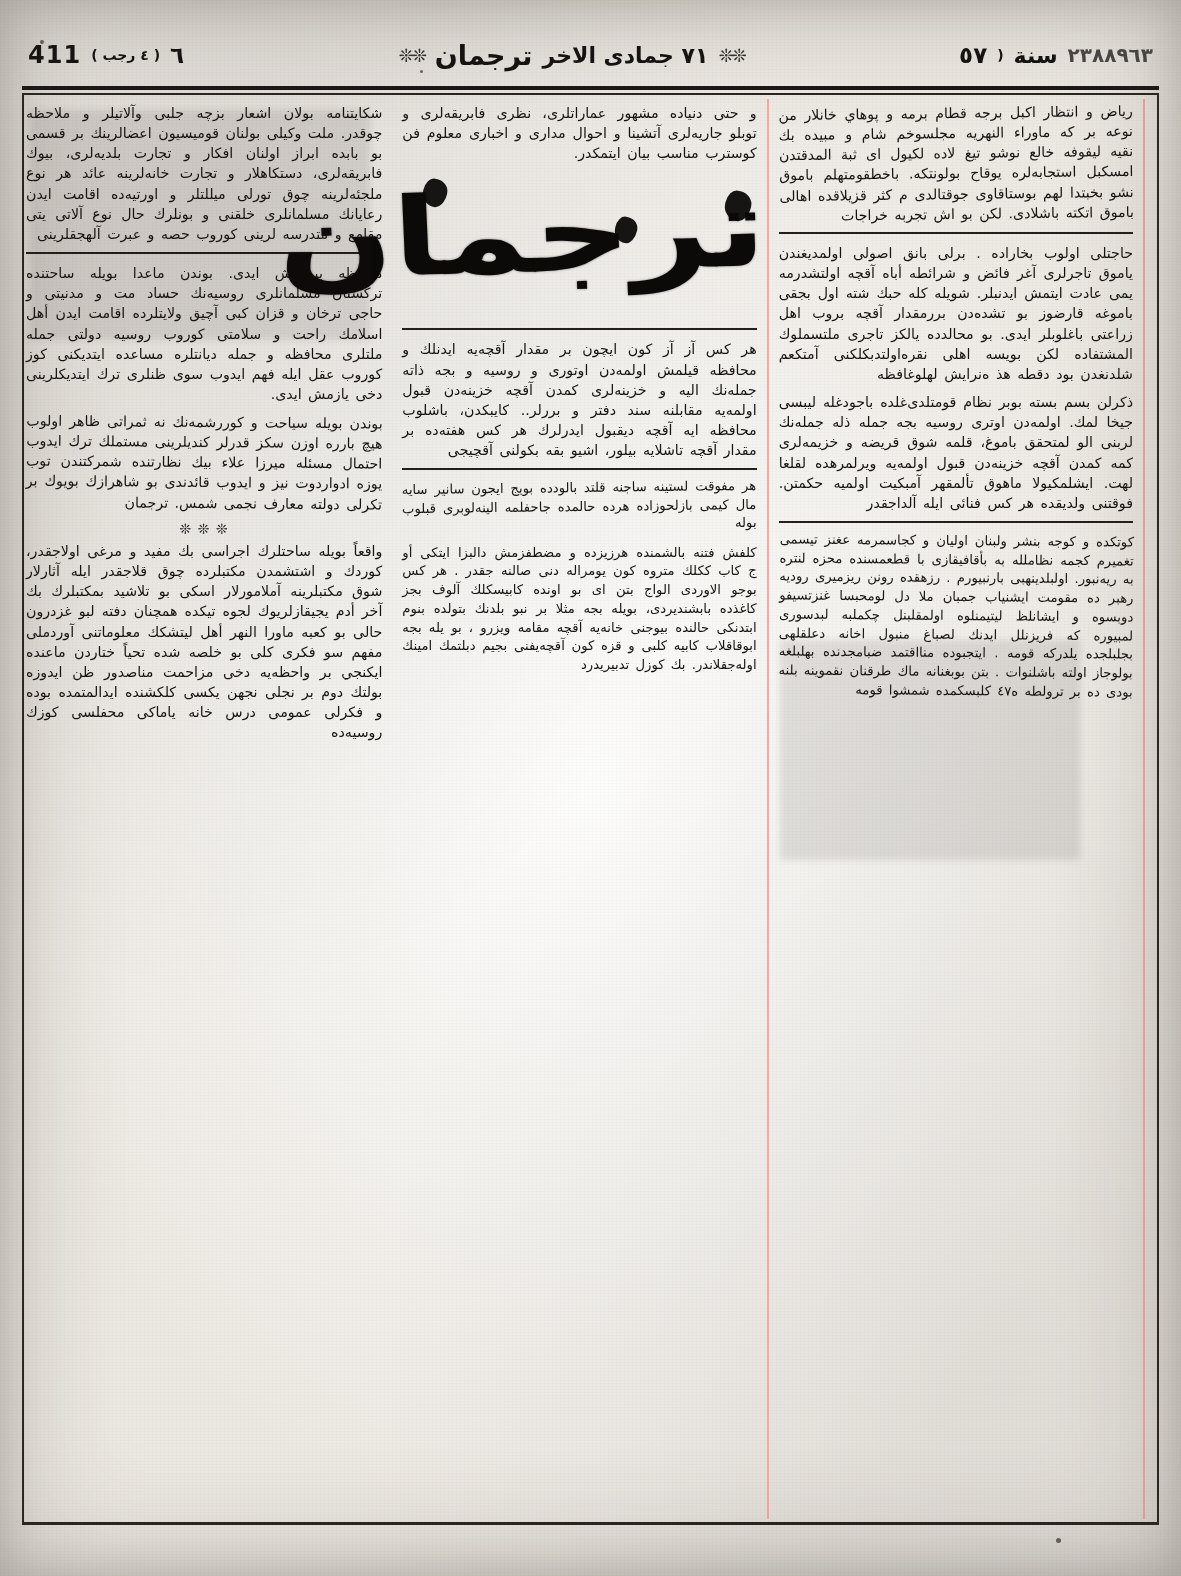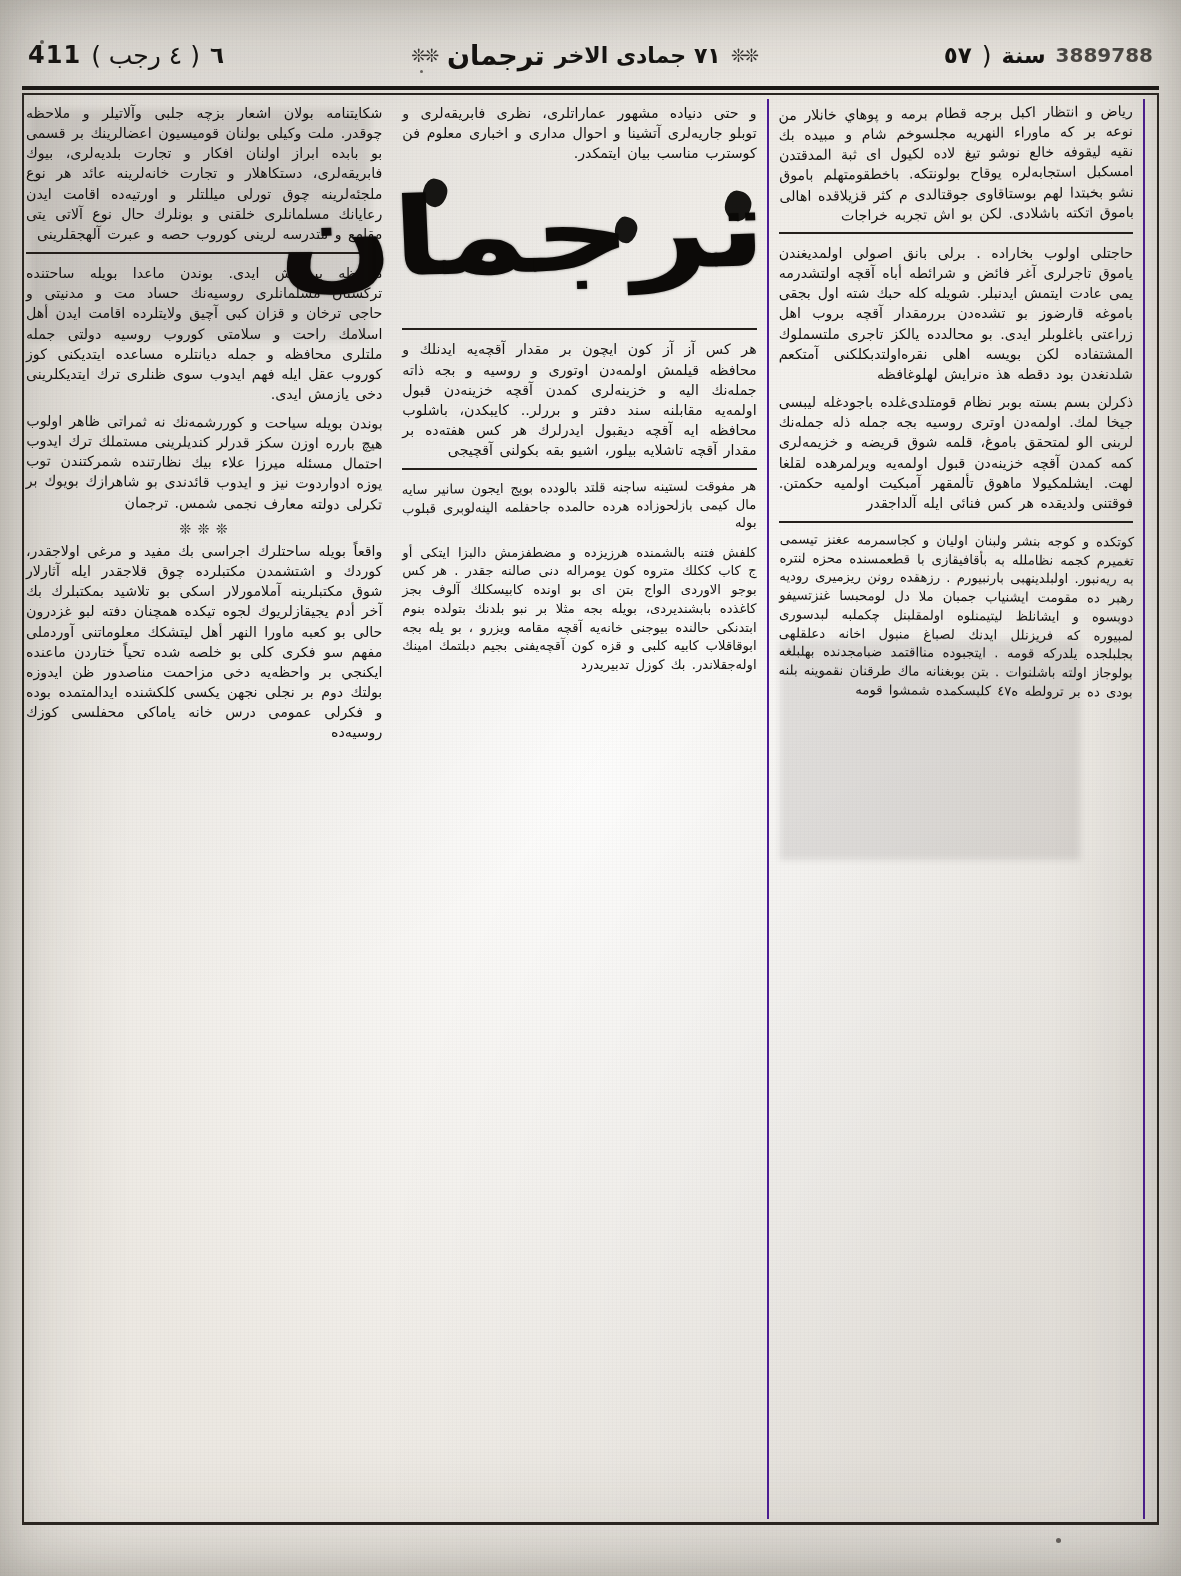--- a/index.html
+++ b/index.html
@@ -67,22 +67,22 @@
     font-family: "DejaVu Sans", sans-serif;
     font-size: 24px;
     font-weight: 700;
     letter-spacing: 1px;
   }
   .mast-page {
     font-size: 23px;
     font-weight: 700;
   }
   .mast-paren {
-    font-size: 25px;
-    font-weight: 400;
+    font-size: 14px;
+    font-weight: 700;
   }
   .mast-title {
     font-size: 27px;
     font-weight: 700;
     letter-spacing: 2px;
   }
   .mast-sub {
     font-size: 22px;
     font-weight: 700;
   }
@@ -139,21 +139,21 @@
     flex-direction: row-reverse;
     direction: rtl;
   }
   .col {
     position: relative;
     padding: 4px 10px 6px 10px;
     box-sizing: border-box;
     flex: 1 1 33.33%;
   }
   .col + .col {
-    border-right: 2px solid #4c1d95;
+    border-right: 2px solid #fca5a5;
   }
 
   .arabic {
     direction: rtl;
     text-align: justify;
     color: #15120f;
     font-family: "DejaVu Sans", sans-serif;
     line-height: 1.55;
     word-spacing: 2px;
   }
@@ -229,21 +229,21 @@
   }
 </style>
 </head>
 <body>
 
 <div class="page"></div>
 <div class="grain"></div>
 
 <div class="masthead">
   <div class="mast-right">
-    <span class="mast-smudge">3889788</span>
+    <span class="mast-smudge">٢٣٨٨٩٦٣</span>
     <span class="mast-sub">سنة</span>
     <span class="mast-paren">( </span>
     <span class="mast-page">٥٧</span>
   </div>
 
   <div class="mast-center">
     <span class="ornament">❊❊</span>
     <span class="mast-sub">٧١ جمادى الاخر</span>
     <span class="mast-title">ترجمان</span>
     <span class="ornament">❊❊</span>

